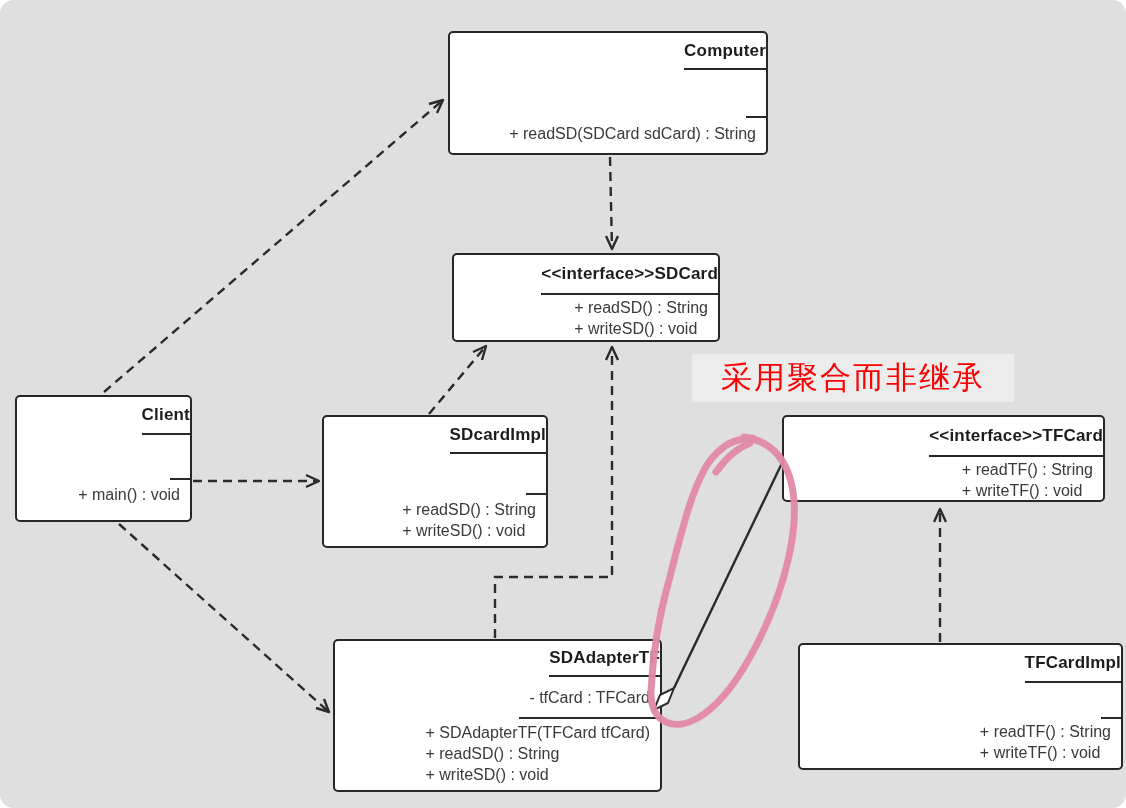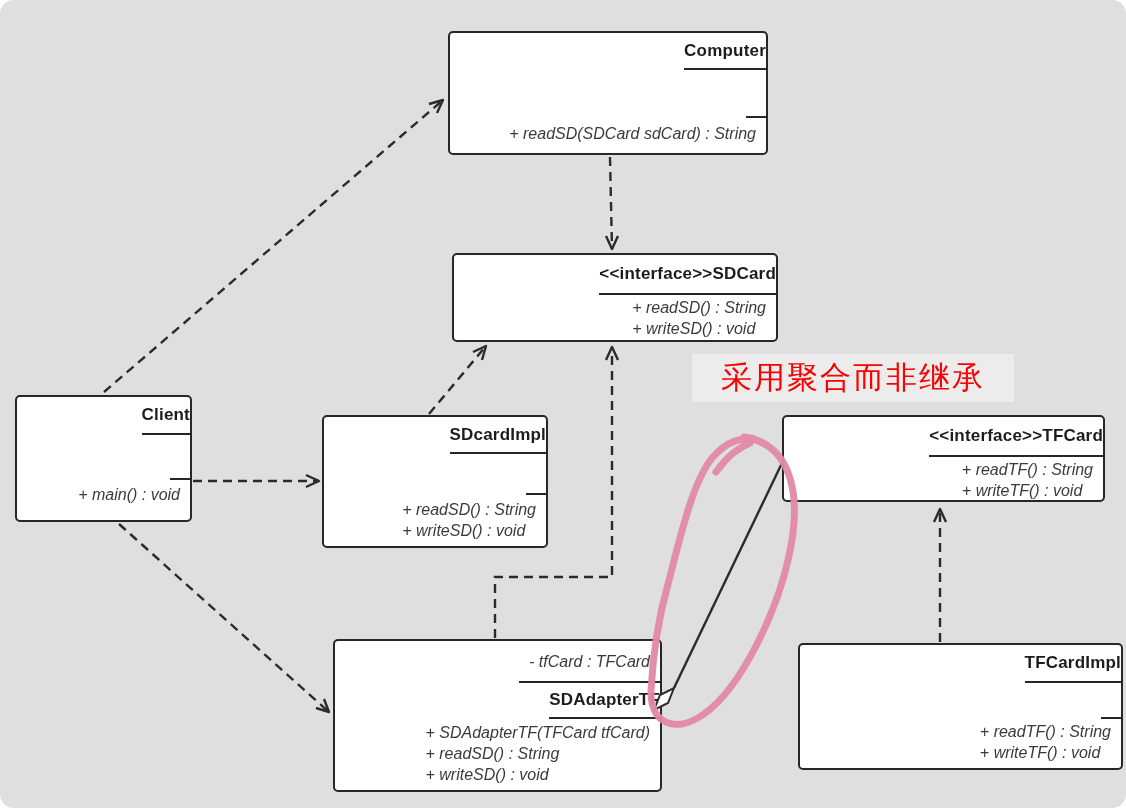--- a/index.html
+++ b/index.html
@@ -15,21 +15,21 @@
   }
   .sec{box-sizing:border-box;}
   .sec-title{
     flex:0 0 auto;border-bottom:2px solid #272727;
     display:flex;align-items:center;justify-content:center;
     font-weight:700;font-size:17px;color:#1c1c1c;letter-spacing:.2px;
   }
   .sec-attrs{flex:1 1 auto;border-bottom:2px solid #272727;
     font-size:16px;color:#3a3a3a;padding:5px 10px;line-height:21px;}
   .sec-methods{flex:1 1 auto;font-size:16px;color:#3a3a3a;padding:5px 10px;line-height:21px;}
-  .member{white-space:nowrap;font-style:italic;}
+  .member{white-space:nowrap;}
   .annotation{
     position:absolute;left:692px;top:354px;width:322px;height:48px;
     background:#edecec;display:flex;align-items:center;justify-content:center;
     font-size:31px;font-weight:400;color:#fa0000;letter-spacing:2px;z-index:1;
     white-space:nowrap;
   }
   svg.overlay{position:absolute;left:0;top:0;z-index:3;pointer-events:none;}
   .dash{stroke:#2b2b2b;stroke-width:2.4;fill:none;stroke-dasharray:9 6;}
   .solid{stroke:#2b2b2b;stroke-width:2.4;fill:none;}
   .head{stroke:#2b2b2b;stroke-width:2.4;fill:none;stroke-linejoin:round;}
@@ -44,21 +44,21 @@
   <div class="annotation">采用聚合而非继承</div>
 
   <div class="uml-box" style="left:448px;top:31px;width:320px;height:124px">
     <div class="sec sec-title" style="height:37px">Computer</div>
     <div class="sec sec-attrs"></div>
     <div class="sec sec-methods" style="flex:0 0 35px">
       <div class="member">+ readSD(SDCard sdCard) : String</div>
     </div>
   </div>
 
-  <div class="uml-box" style="left:452px;top:253px;width:326px;height:89px">
+  <div class="uml-box" style="left:452px;top:253px;width:268px;height:89px">
     <div class="sec sec-title" style="height:40px">&lt;&lt;interface&gt;&gt;SDCard</div>
     <div class="sec sec-methods" style="padding:2px 10px">
       <div class="member">+ readSD() : String</div>
       <div class="member">+ writeSD() : void</div>
     </div>
   </div>
 
   <div class="uml-box" style="left:15px;top:395px;width:177px;height:127px">
     <div class="sec sec-title" style="height:38px">Client</div>
     <div class="sec sec-attrs"></div>
@@ -78,24 +78,24 @@
 
   <div class="uml-box" style="left:782px;top:415px;width:323px;height:87px">
     <div class="sec sec-title" style="height:40px">&lt;&lt;interface&gt;&gt;TFCard</div>
     <div class="sec sec-methods" style="padding:2px 10px">
       <div class="member">+ readTF() : String</div>
       <div class="member">+ writeTF() : void</div>
     </div>
   </div>
 
   <div class="uml-box" style="left:333px;top:639px;width:329px;height:153px">
+    <div class="sec sec-title" style="height:36px">SDAdapterTF</div>
     <div class="sec sec-attrs" style="flex:0 0 42px;display:flex;align-items:center">
       <div class="member">- tfCard : TFCard</div>
     </div>
-    <div class="sec sec-title" style="height:36px">SDAdapterTF</div>
     <div class="sec sec-methods" style="padding-top:3px">
       <div class="member">+ SDAdapterTF(TFCard tfCard)</div>
       <div class="member">+ readSD() : String</div>
       <div class="member">+ writeSD() : void</div>
     </div>
   </div>
 
   <div class="uml-box" style="left:798px;top:643px;width:325px;height:127px">
     <div class="sec sec-title" style="height:38px">TFCardImpl</div>
     <div class="sec sec-attrs"></div>

